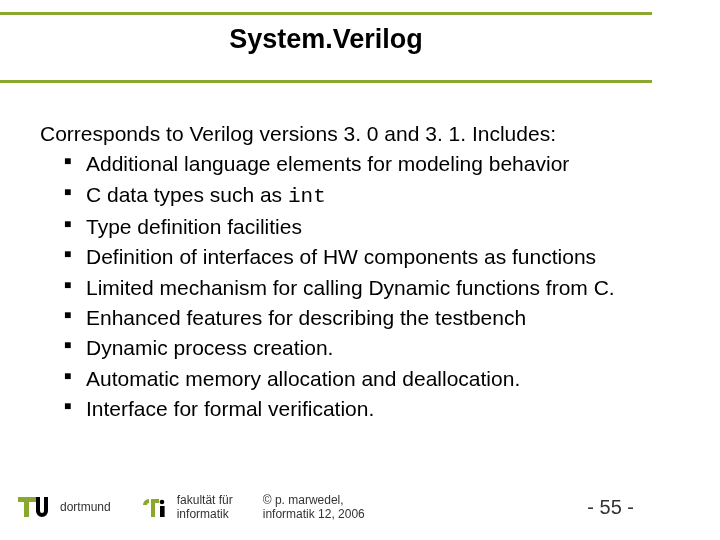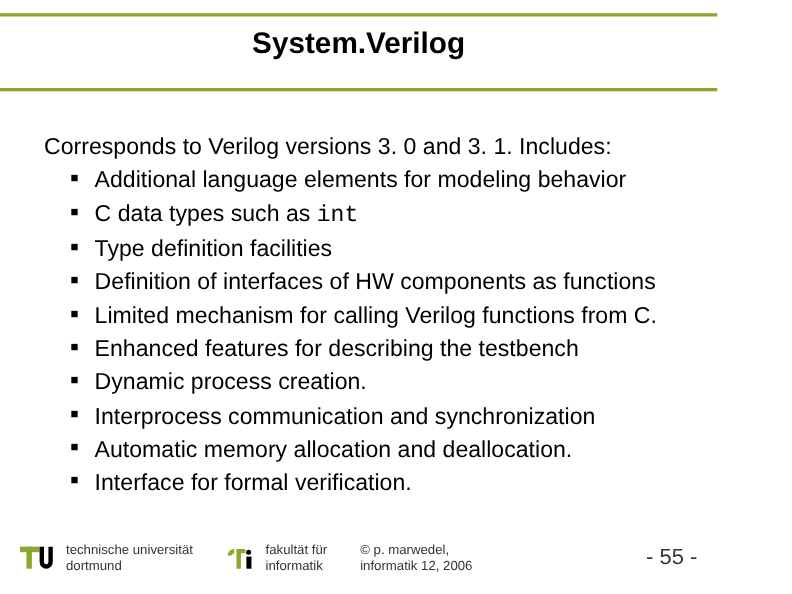--- a/index.html
+++ b/index.html
@@ -30,40 +30,38 @@
   <div class="title">System.Verilog</div>
   <div class="rule rule-under-title"></div>
 
   <div class="body">
     <div class="intro">Corresponds to Verilog versions 3. 0 and 3. 1. Includes:</div>
     <ul class="bullets">
       <li><span>Additional language elements for modeling behavior</span></li>
       <li><span>C data types such as </span><code class="inline">int</code></li>
       <li><span>Type definition facilities</span></li>
       <li><span>Definition of interfaces of HW components as functions</span></li>
-      <li><span>Limited mechanism for calling Verilog functions from C.</span></li>
+      <li><span>Limited mechanism for calling Dynamic functions from C.</span></li>
       <li><span>Enhanced features for describing the testbench</span></li>
       <li><span>Dynamic process creation.</span></li>
-      <li><span>Interprocess communication and synchronization</span></li>
       <li><span>Automatic memory allocation and deallocation.</span></li>
       <li><span>Interface for formal verification.</span></li>
     </ul>
   </div>
 
   <div class="footer">
     <div class="block">
       <span class="tu-logo">
         <svg viewBox="0 0 34 28" width="34" height="28">
           <rect x="0" y="4" width="18" height="5" fill="#8aa82e"></rect>
           <rect x="6" y="4" width="5" height="20" fill="#8aa82e"></rect>
           <path d="M18 4 v14 a6 6 0 0 0 12 0 V4 h-4 v14 a2 2 0 0 1 -4 0 V4 z" fill="#000"></path>
         </svg>
       </span>
       <div class="text">
-        <div>technische universität</div>
         <div>dortmund</div>
       </div>
     </div>
 
     <div class="block">
       <span class="fi-logo">
         <svg viewBox="0 0 28 28" width="28" height="28">
           <path d="M10 6 h8 v4 h-4 v14 h-4 z M8 6 a6 6 0 0 0 -6 6 v0 h4 a2 2 0 0 1 2 -2 z" fill="#8aa82e"></path>
           <circle cx="21" cy="9" r="2.3" fill="#000"></circle>
           <rect x="19" y="13" width="4.6" height="11" fill="#000"></rect>

